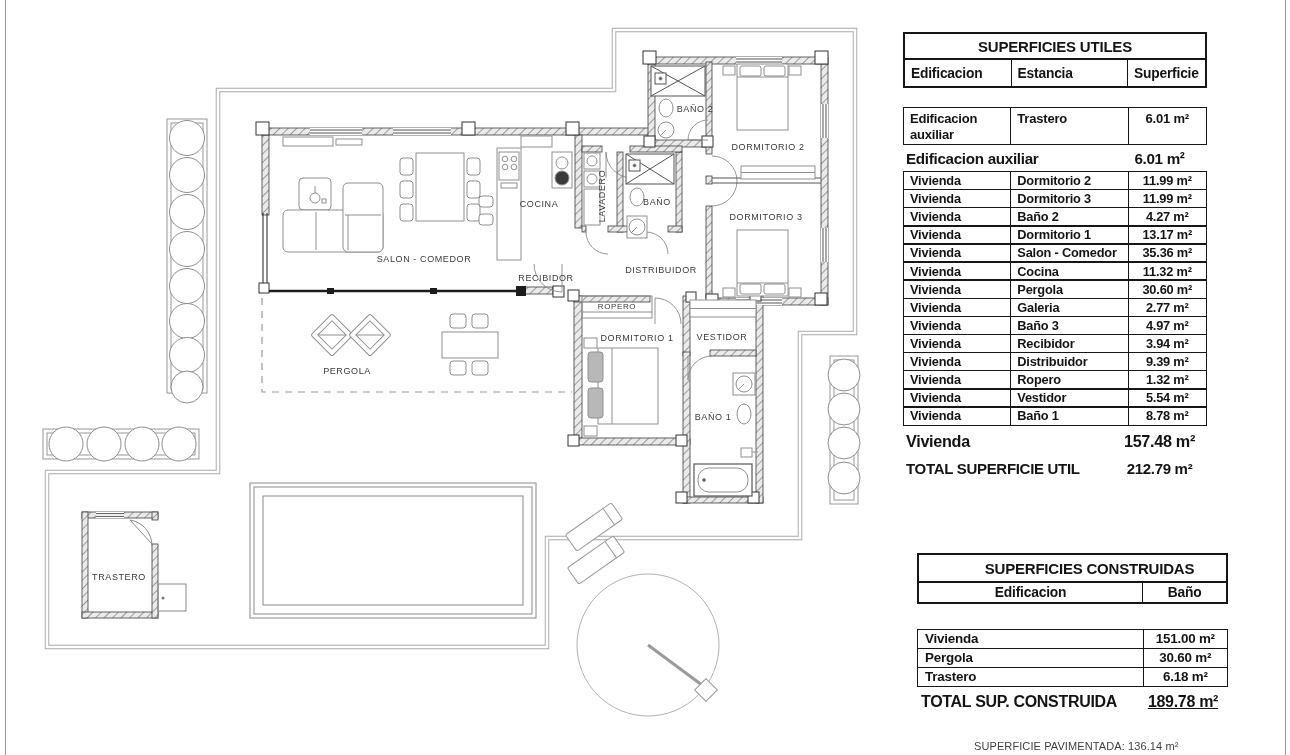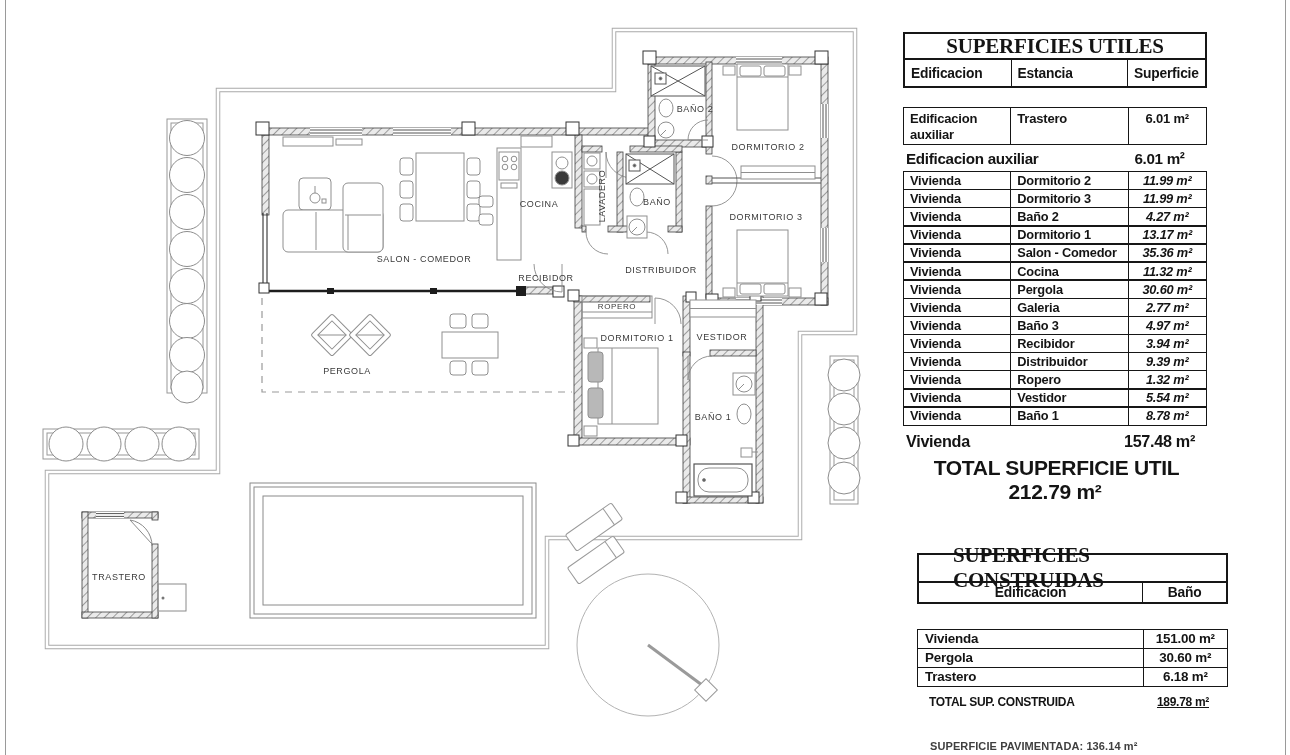--- a/index.html
+++ b/index.html
@@ -8,50 +8,50 @@
     background:#ffffff;font-family:"Liberation Sans",sans-serif;color:#141414;
   }
   .sheet-line{position:absolute;top:0;width:1px;height:755px;background:#9a9a9a;}
   #plan-wrap{position:absolute;left:0;top:0;width:890px;height:755px;}
 
   
   .tbl{position:absolute;box-sizing:border-box;}
   .tbl *{box-sizing:border-box;}
   .box{border:2px solid #161616;}
   .t-title{height:28px;display:flex;align-items:center;justify-content:center;
-    font-weight:bold;font-size:21px;letter-spacing:-0.2px;font-family:Liberation Serif, serif;}
+    font-weight:bold;font-size:15px;letter-spacing:-0.2px;}
   .colrow{display:flex;border-top:none;height:28px;align-items:center;
     font-weight:bold;font-size:13.8px;letter-spacing:-0.2px;}
   .colrow>div{height:100%;display:flex;align-items:center;padding-left:6px;}
   .c1{width:107px;}
   .c2{width:118px;border-left:1.6px solid #161616;}
   .c3{width:79px;border-left:1.6px solid #161616;}
   .auxbox{display:flex;margin-top:19px;border:1.5px solid #161616;min-height:37px;
     font-weight:bold;font-size:13px;letter-spacing:-0.2px;}
   .auxbox>div{padding:3px 5px 2px 6px;line-height:1.2;}
   .auxbox .c2{border-left:1.5px solid #161616;}
   .auxbox .c3{border-left:1.5px solid #161616;text-align:center;padding-left:0;padding-right:0;}
   .totline{display:flex;align-items:center;font-weight:bold;}
   .totline .lbl{flex:1;padding-left:3px;letter-spacing:-0.3px;}
   .totline .val{width:95px;text-align:center;letter-spacing:-0.3px;}
   .rows{margin-top:1px;}
   .trow{display:flex;height:19.5px;border:1.4px solid #161616;margin-top:-1.4px;
     font-weight:bold;font-size:12.8px;letter-spacing:-0.2px;align-items:stretch;}
   .trow>div{display:flex;align-items:center;padding-left:6px;}
-  .trow .c3{justify-content:center;padding-left:0;font-style:italic;}
+  .trow .c3{justify-content:center;padding-left:0;}
   
   .t2 .d1{width:226px;}
   .t2 .d2{width:85px;border-left:1.6px solid #161616;}
   .t2 .colrow{height:21px;}
   .t2 .colrow>div{justify-content:center;padding-left:0;}
   .t2 .trow{height:20.4px;font-size:13.4px;}
   .t2 .trow .d1{padding-left:7px;align-items:center;display:flex;}
   .t2 .trow .d2{display:flex;align-items:center;justify-content:center;padding-left:0;}
-  .footnote{position:absolute;left:930px;top:740px;font-size:11px;color:#3f3f3f;
-    letter-spacing:0.1px;white-space:nowrap;font-weight:bold;}
+  .footnote{position:absolute;left:974px;top:740px;font-size:11px;color:#3f3f3f;
+    letter-spacing:0.1px;white-space:nowrap;}
 
   
   svg text{font-family:"Liberation Sans",sans-serif;fill:#3a3a3a;letter-spacing:0.6px;}
   .roomlbl{font-size:9px;}
   .roomlbl-s{font-size:8px;}
 </style>
 </head>
 <body>
 
 <div class="sheet-line" style="left:5px"></div>
@@ -560,21 +560,21 @@
         <div class="c1">Vivienda</div>
         <div class="c2">Baño 1</div>
         <div class="c3">8.78 m²</div>
       </div>
   </div>
 
   <div class="totline" style="height:28px;font-size:16.2px;margin-top:2px;">
     <div class="lbl">Vivienda</div>
     <div class="val">157.48 m²</div>
   </div>
-  <div class="totline" style="height:26px;font-size:21px;flex-direction:column;">
+  <div class="totline" style="height:26px;font-size:15px;">
     <div class="lbl">TOTAL SUPERFICIE UTIL</div>
     <div class="val">212.79 m²</div>
   </div>
 </div>
 
 <div class="tbl t2" style="left:917px;top:553px;width:311px;">
   <div class="t-title box" style="height:30px;padding-left:34px;">SUPERFICIES CONSTRUIDAS</div>
   <div class="colrow box" style="border-top:none;">
     <div class="d1">Edificacion</div>
     <div class="d2">Baño</div>
@@ -586,19 +586,19 @@
       </div>
     <div class="trow">
         <div class="d1">Pergola</div>
         <div class="d2">30.60 m²</div>
       </div>
     <div class="trow">
         <div class="d1">Trastero</div>
         <div class="d2">6.18 m²</div>
       </div>
   </div>
-  <div class="totline" style="height:26px;font-size:12px;margin-top:2px;margin-left:8px;">
+  <div class="totline" style="height:26px;font-size:16px;margin-top:2px;">
     <div class="lbl" style="padding-left:4px;">TOTAL SUP. CONSTRUIDA</div>
     <div class="val" style="width:90px;text-decoration:underline;">189.78 m²</div>
   </div>
 </div>
 
 <div class="footnote">SUPERFICIE PAVIMENTADA: 136.14 m²</div>
 
 </body></html>

